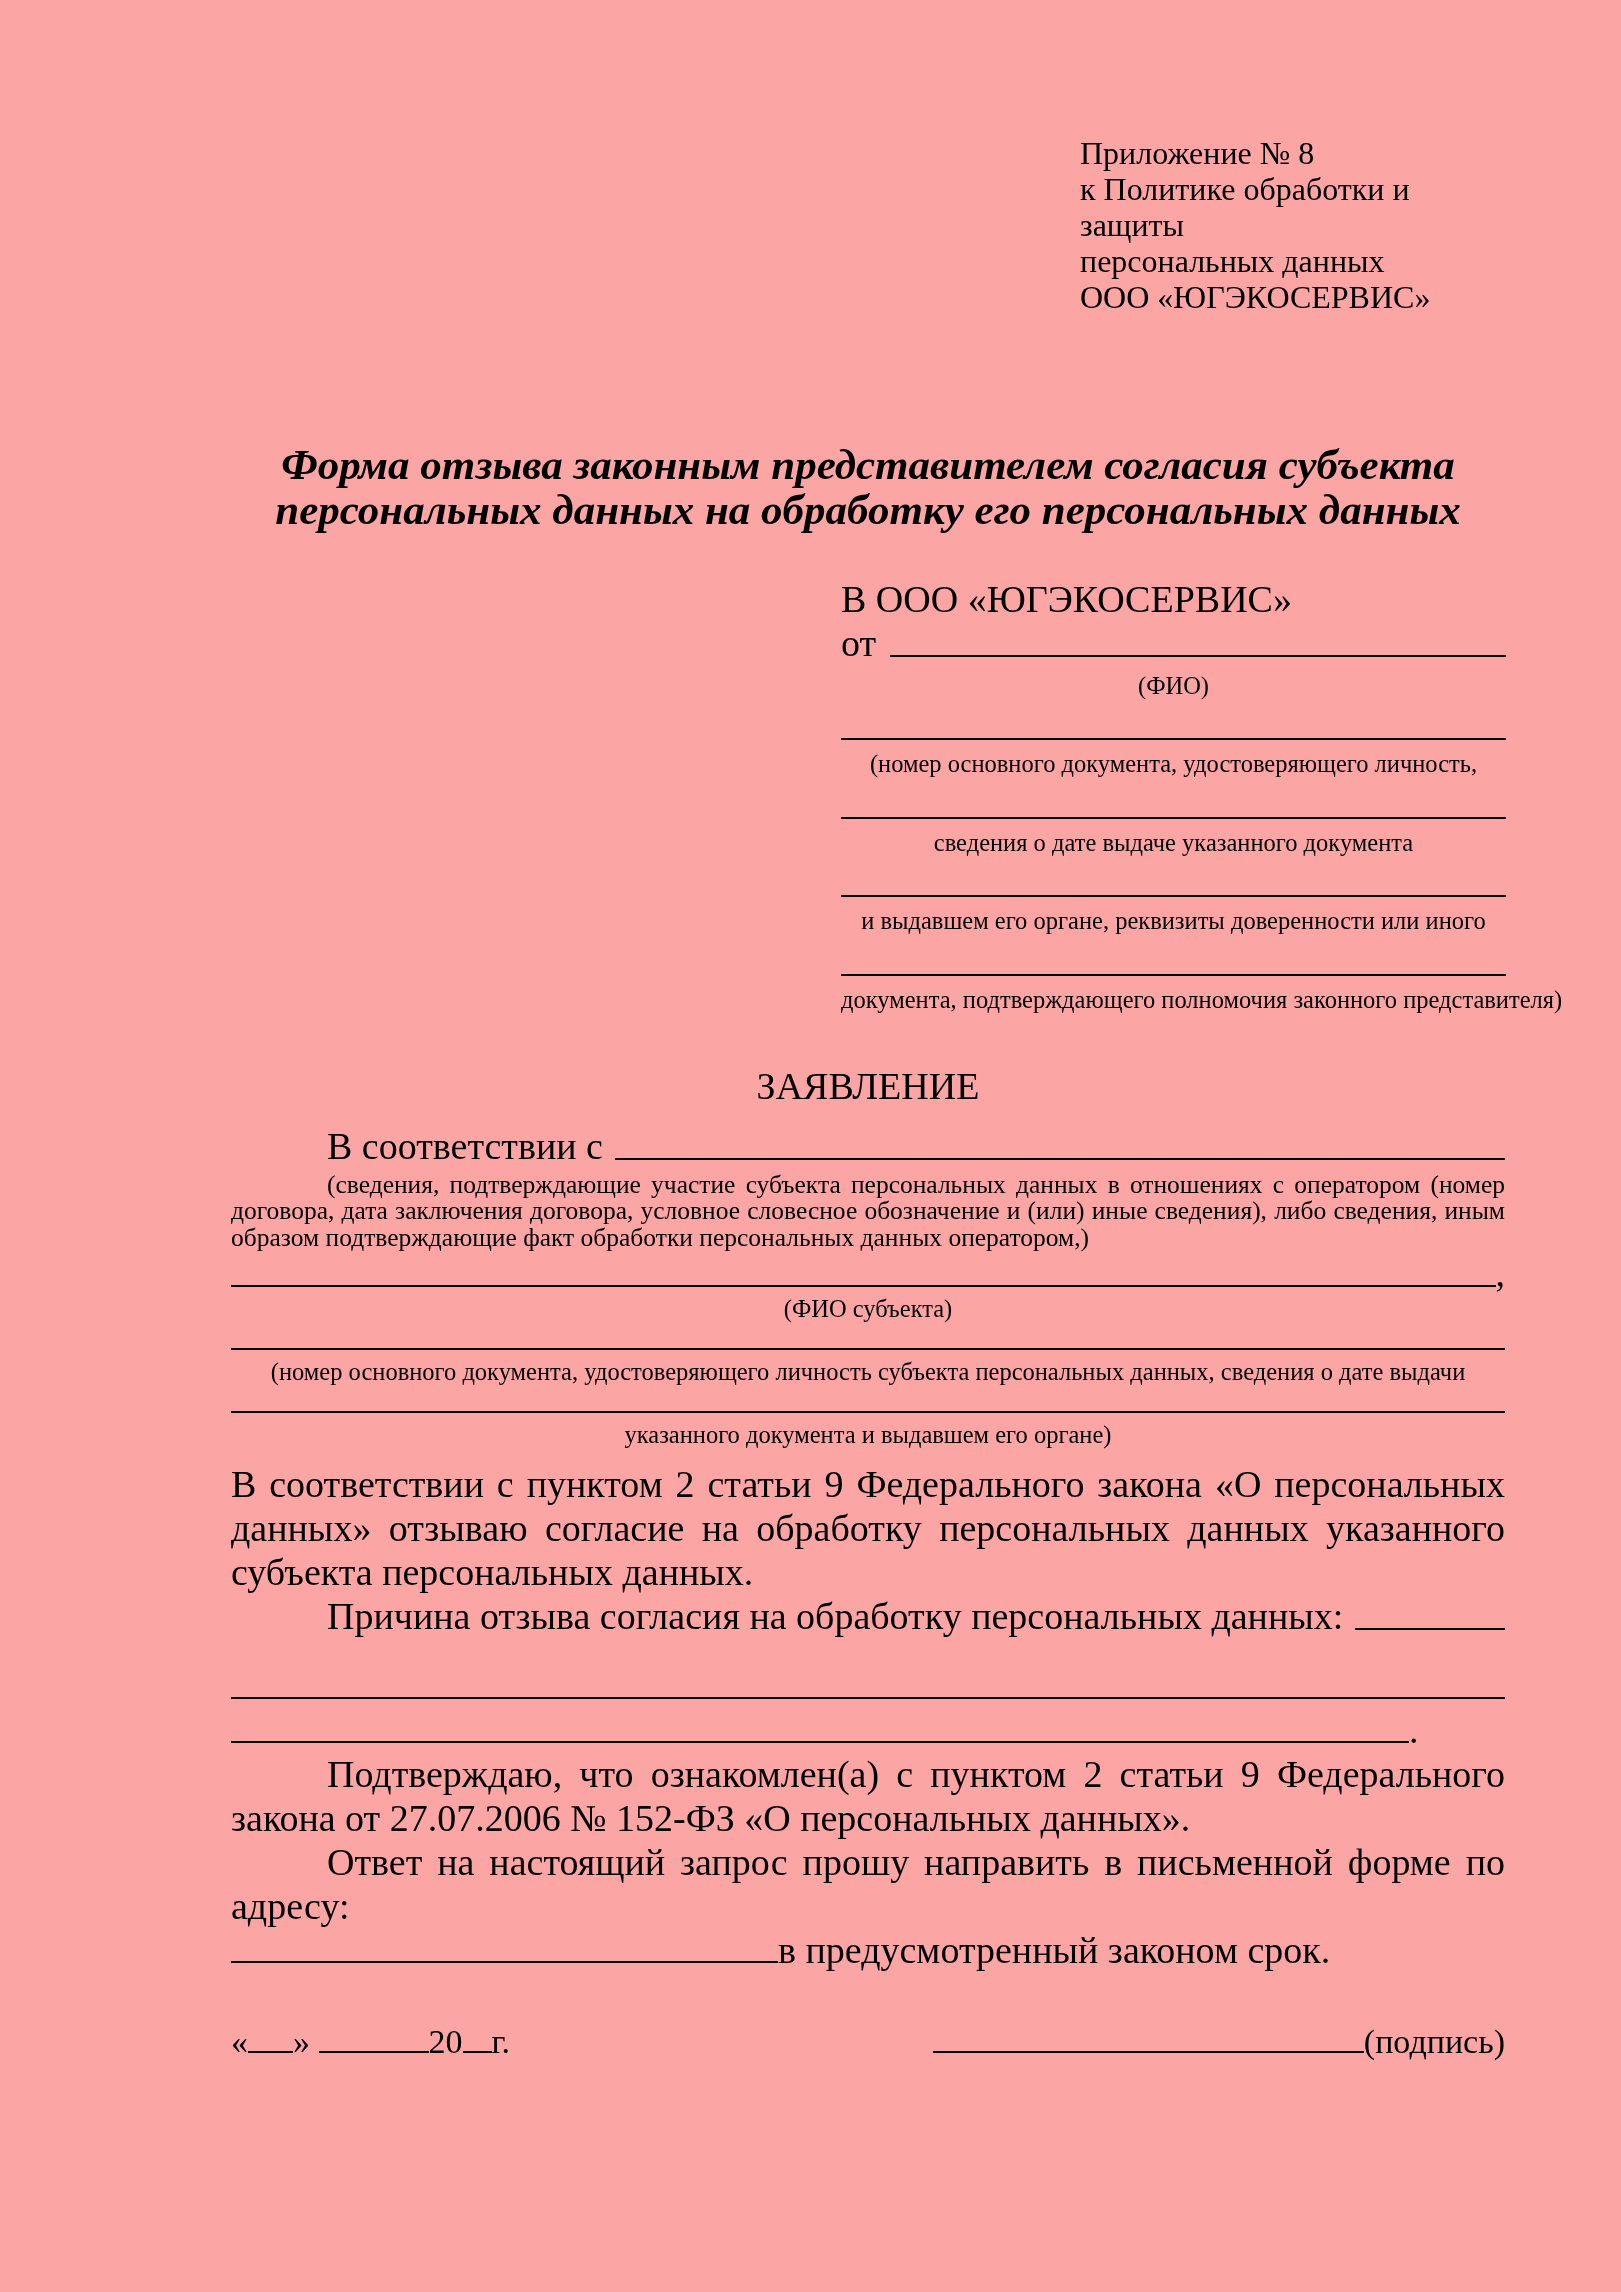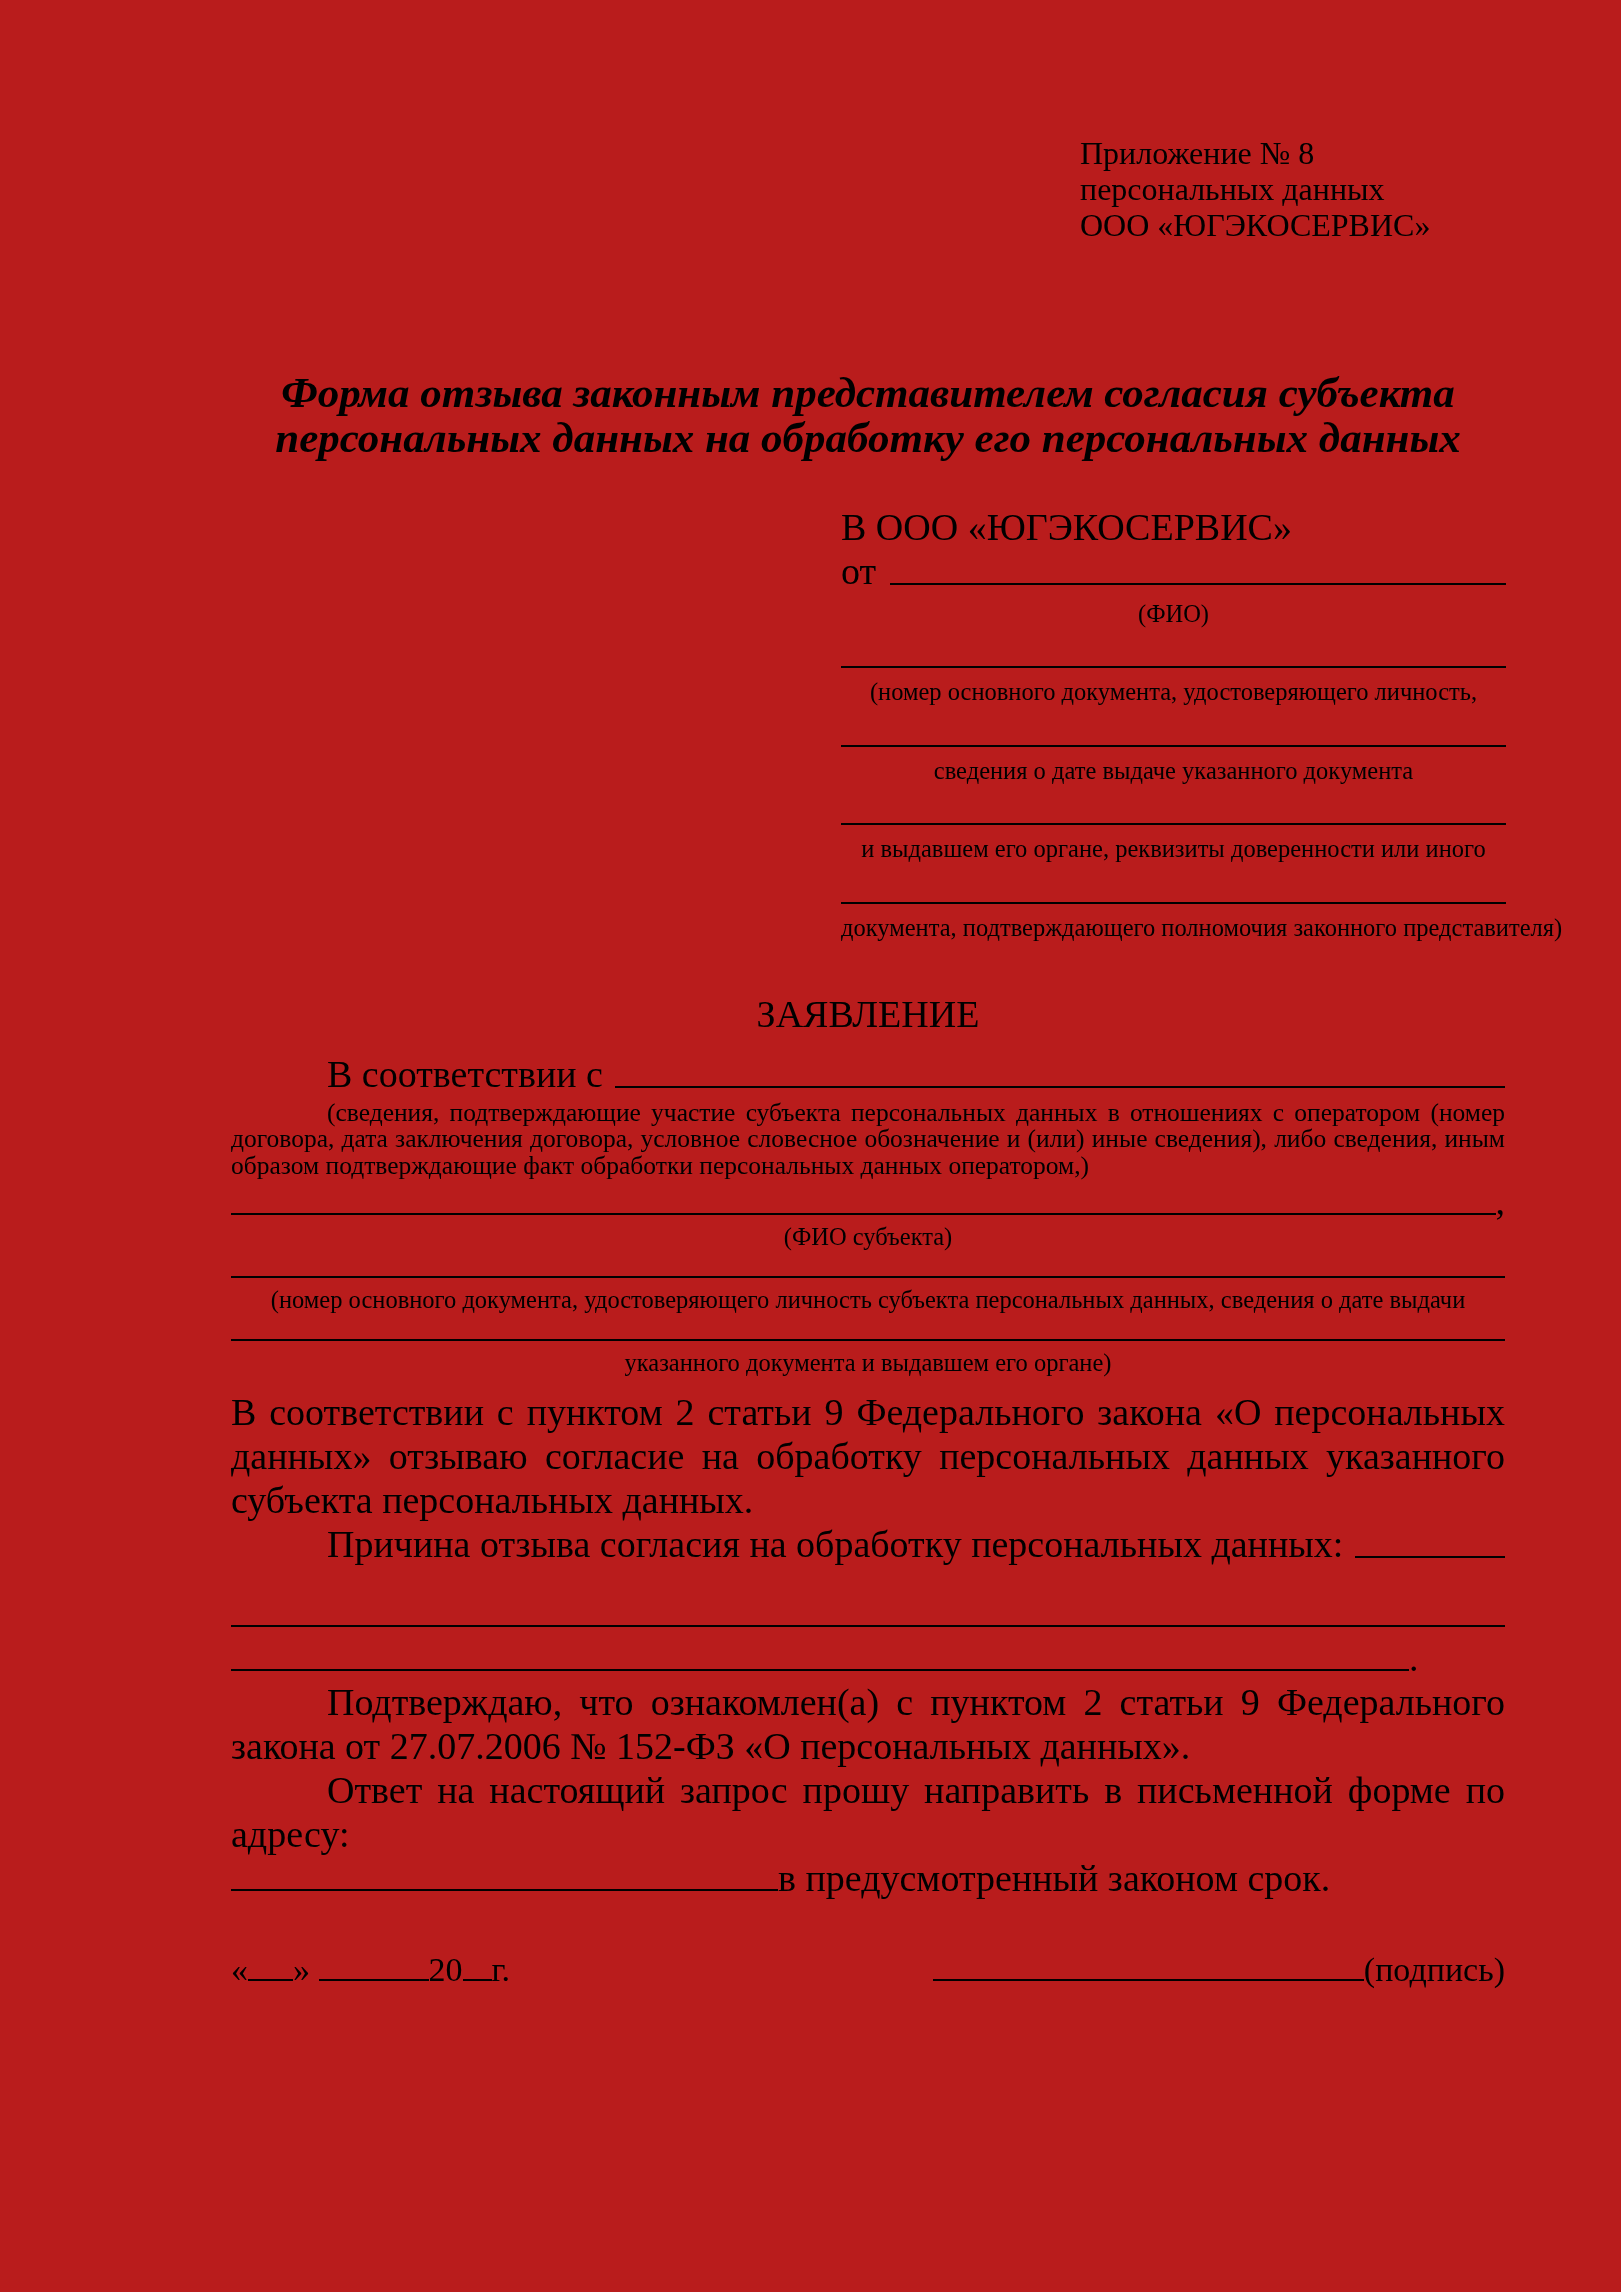--- a/index.html
+++ b/index.html
@@ -1,17 +1,17 @@
 <!DOCTYPE html>
 <html><head>
 <meta charset="utf-8">
 <style>
   html,body{margin:0;padding:0;background:#888;}
   .page{
-    width:1621px;height:2293px;background:#b91c1c;color:#000;
+    width:1621px;height:2293px;background:#fca5a5;color:#000;
     position:relative;margin:0 auto;
     font-family:"Liberation Serif","DejaVu Serif",serif;
   }
   .content{position:absolute;left:231px;top:0;width:1274px;}
 
   
   .header-block{margin-top:135px;margin-left:849px;width:425px;
     font-size:32px;line-height:36px;text-align:left;}
 
   
@@ -56,20 +56,21 @@
     align-items:baseline;font-size:34px;line-height:44px;}
 </style>
 </head>
 <body>
 
 <div class="page">
   <div class="content">
 
     <div class="header-block">
       <div>Приложение № 8</div>
+      <div>к Политике обработки и защиты</div>
       <div>персональных данных</div>
       <div>ООО «ЮГЭКОСЕРВИС»</div>
     </div>
 
     <div class="page-title">Форма отзыва законным представителем согласия субъекта персональных данных на обработку его персональных данных</div>
 
     <div class="recipient">
       <div>В ООО «ЮГЭКОСЕРВИС»</div>
       <div class="from-row">
         <span>от</span>

